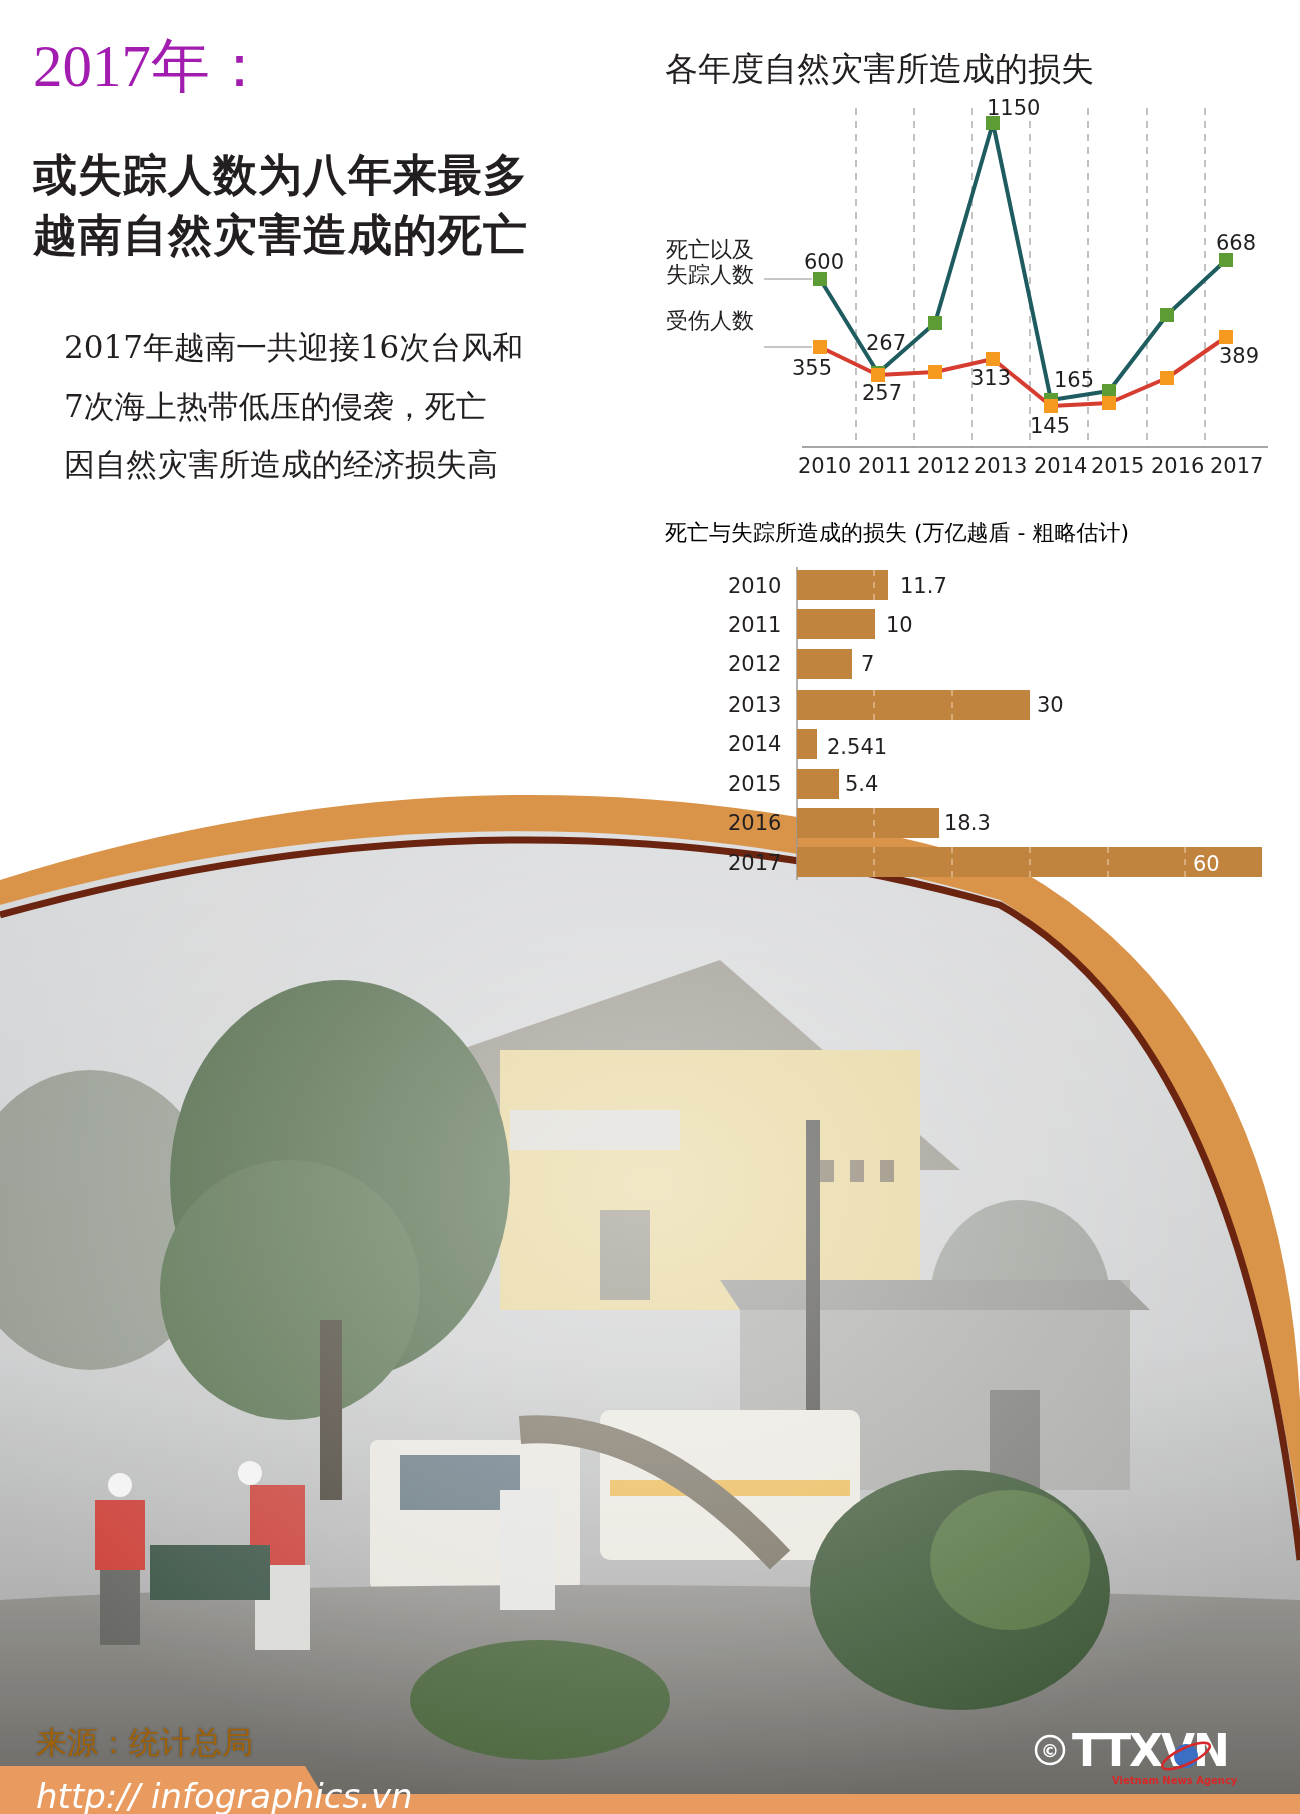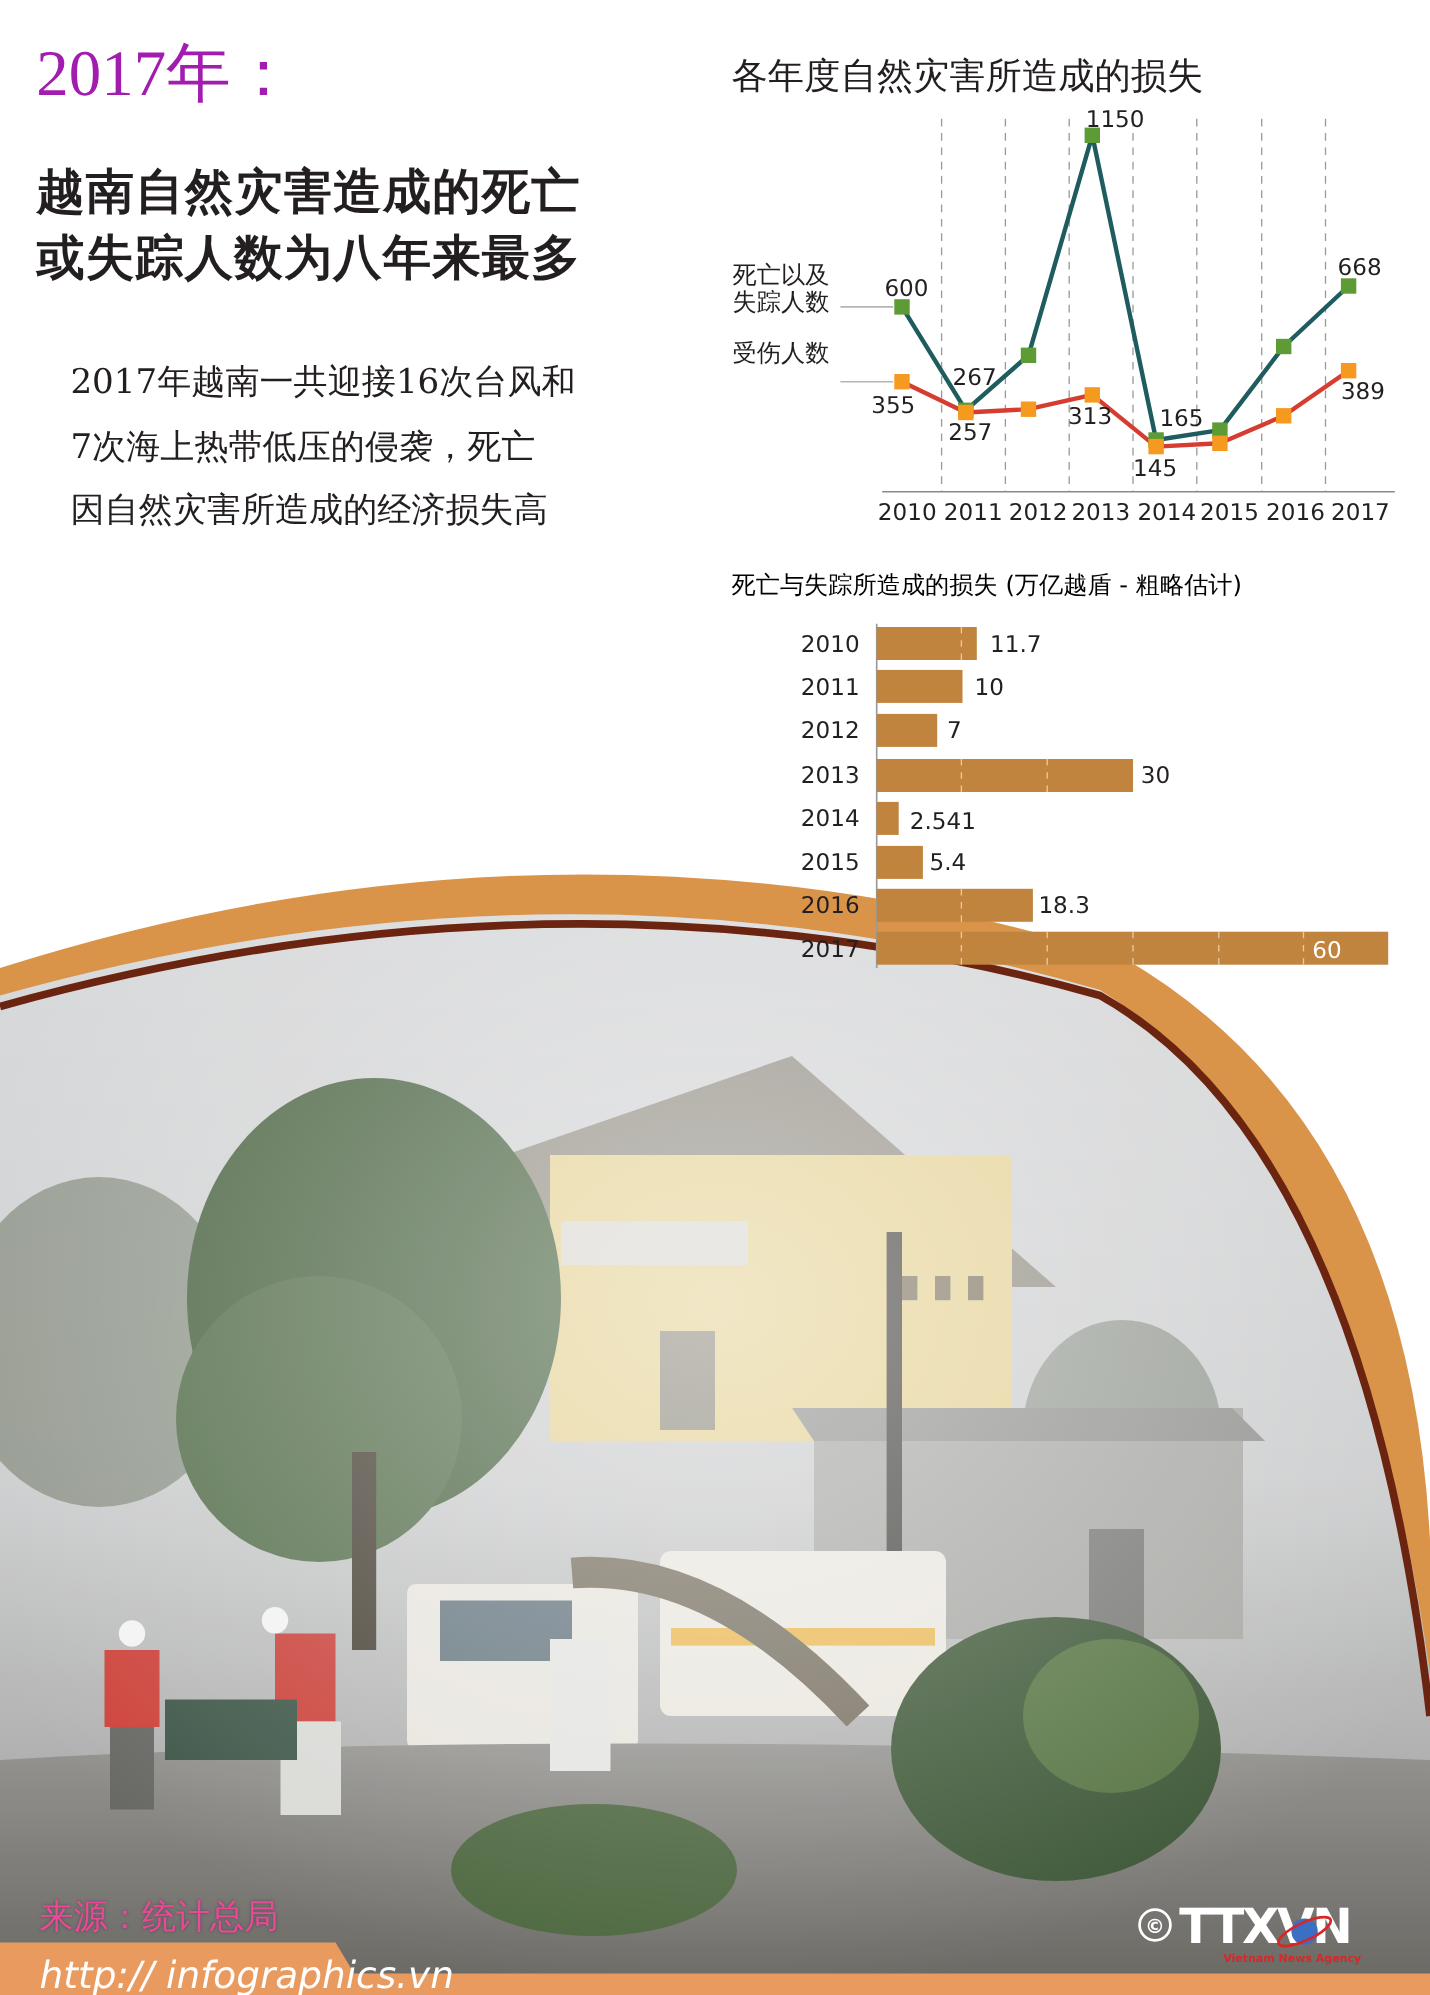--- a/index.html
+++ b/index.html
@@ -14,21 +14,21 @@
   
   #line-chart-title{left:665px;top:48px;font-size:33px;line-height:42px;color:#231f20;white-space:nowrap;}
   #line-chart{left:0;top:0;width:1300px;height:480px;}
   #bar-chart-title{left:665px;top:518px;font-size:22px;line-height:30px;color:#000000;white-space:nowrap;}
   #bar-chart{left:0;top:0;width:1300px;height:900px;}
   .tick{font-size:21px;fill:#231f20;font-family:"DejaVu Sans",sans-serif;}
   .lbl{font-size:21px;fill:#231f20;font-family:"DejaVu Sans",sans-serif;}
   .legend{font-size:22px;fill:#231f20;font-family:"DejaVu Sans",sans-serif;}
   
   #photo-wrap{left:0;top:0;width:1300px;height:1814px;}
-  #footer-source{left:36px;top:1722px;font-size:31px;color:#ec4899;white-space:nowrap;text-shadow:0 0 3px rgba(0,0,0,.35);}
+  #footer-source{left:36px;top:1722px;font-size:31px;color:#a16207;white-space:nowrap;text-shadow:0 0 3px rgba(0,0,0,.35);}
   #footer-url{left:36px;top:1776px;font-size:34px;font-style:italic;color:#ffffff;white-space:nowrap;}
   #logo{left:1032px;top:1720px;width:240px;height:70px;}
 </style>
 </head>
 <body>
 
 <svg id="photo-wrap" class="abs" viewBox="0 0 1300 1814" width="1300" height="1814">
   <defs>
     <clipPath id="photoClip">
       <path d="M0,905 Q520,760 1000,900 Q1230,1040 1300,1520 L1300,1814 L0,1814 Z"></path>
@@ -99,22 +99,22 @@
     <rect x="0" y="760" width="1300" height="1060" fill="#ffffff" opacity="0.08"></rect>
   </g>
 
   <path d="M0,915 Q520,770 1000,905 Q1240,1040 1300,1560" stroke="#6b2410" stroke-width="7" fill="none"></path>
 
   <path d="M0,1766 L305,1766 L322,1794 L1300,1794 L1300,1814 L0,1814 Z" fill="#e99a5e"></path>
 </svg>
 
 <div id="year-title" class="abs">2017年：</div>
 <div id="headline" class="abs">
+  <div>或失踪人数为八年来最多</div>
   <div>越南自然灾害造成的死亡</div>
-  <div>或失踪人数为八年来最多</div>
 </div>
 <div id="body-text" class="abs">
   <div>2017年越南一共迎接16次台风和</div>
   <div>7次海上热带低压的侵袭，死亡</div>
   <div>因自然灾害所造成的经济损失高</div>
 </div>
 
 <div id="line-chart-title" class="abs">各年度自然灾害所造成的损失</div>
 <svg id="line-chart" class="abs" viewBox="0 0 1300 480" width="1300" height="480">
 

